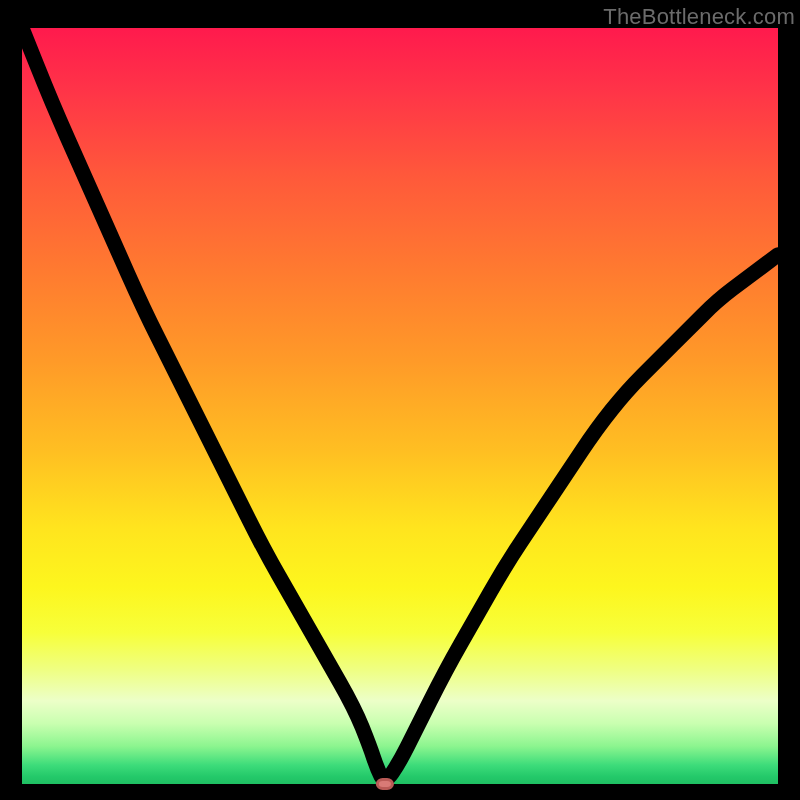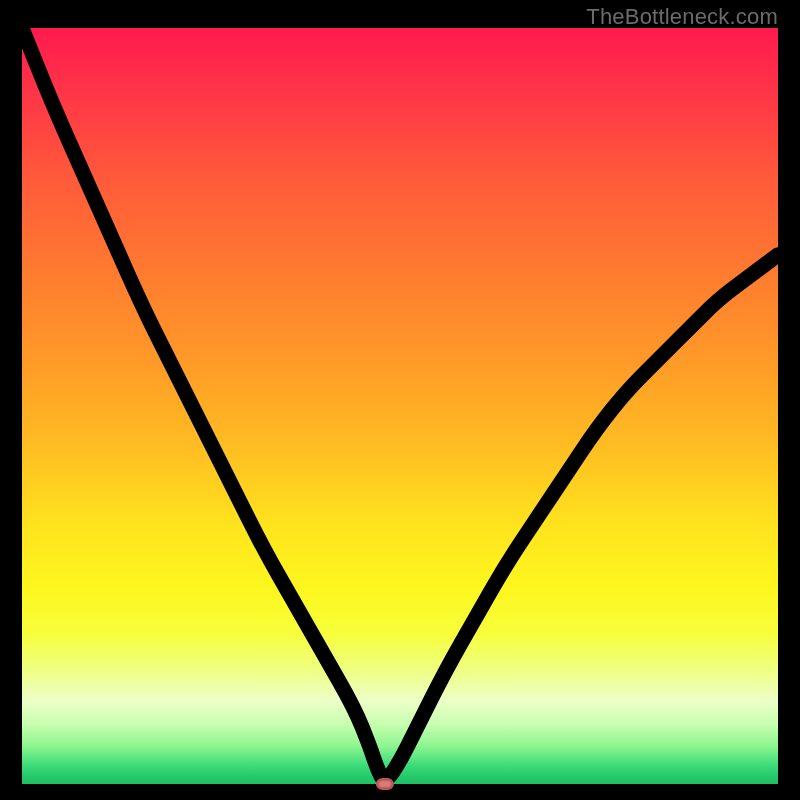--- a/index.html
+++ b/index.html
@@ -13,21 +13,21 @@
   }
   .frame {
     position: relative;
     width: 800px;
     height: 800px;
     background: #000;
   }
   .watermark {
     position: absolute;
     top: 4px;
-    right: 22px;
+    right: 5px;
     color: #6b6b6b;
     font-size: 22px;
     font-weight: 500;
     letter-spacing: 0.2px;
     user-select: none;
   }
   .plot-wrap {
     position: absolute;
     left: 22px;
     top: 28px;

